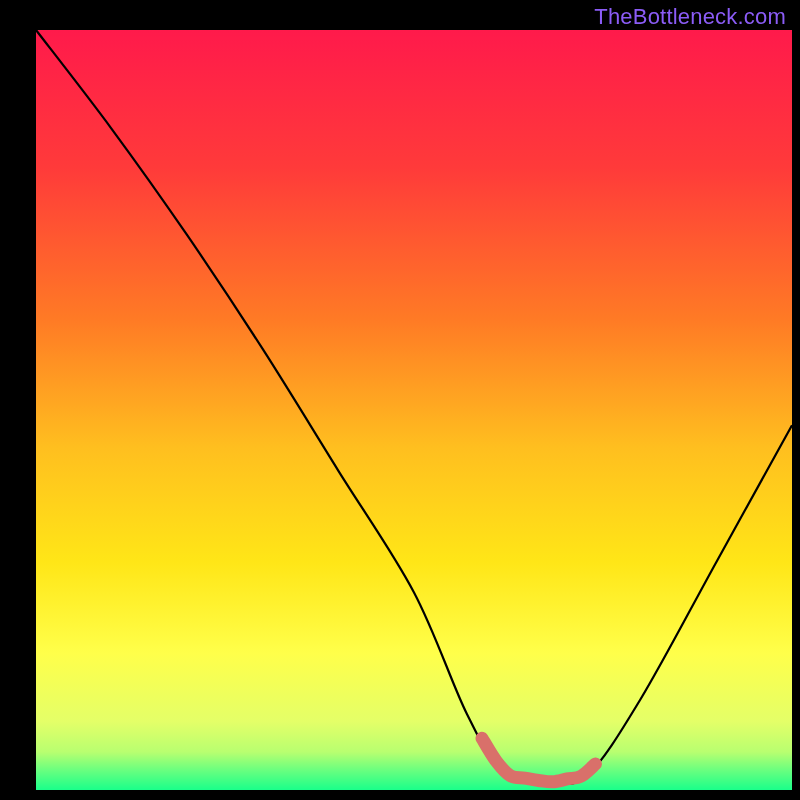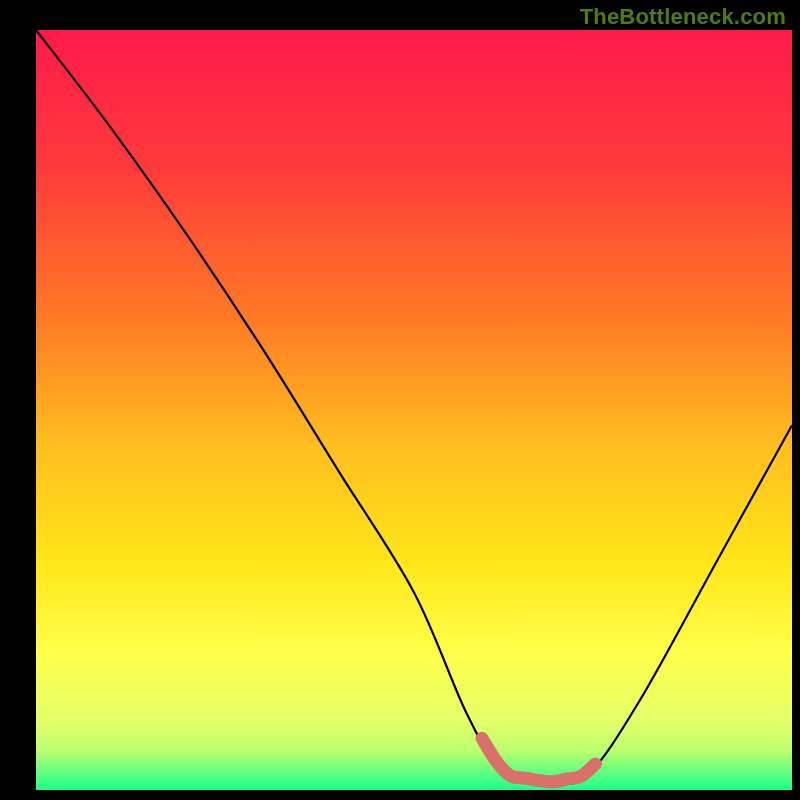--- a/index.html
+++ b/index.html
@@ -13,23 +13,23 @@
   .frame {
     position: relative;
     width: 800px;
     height: 800px;
     background: #000;
   }
   .attribution {
     position: absolute;
     top: 4px;
     right: 14px;
-    color: #4d7c0f;
+    color: #8b5cf6;
     font-size: 22px;
-    font-weight: 700;
+    font-weight: 400;
     letter-spacing: 0.2px;
   }
   svg {
     position: absolute;
     top: 0;
     left: 0;
   }
 </style>
 </head>
 <body>

